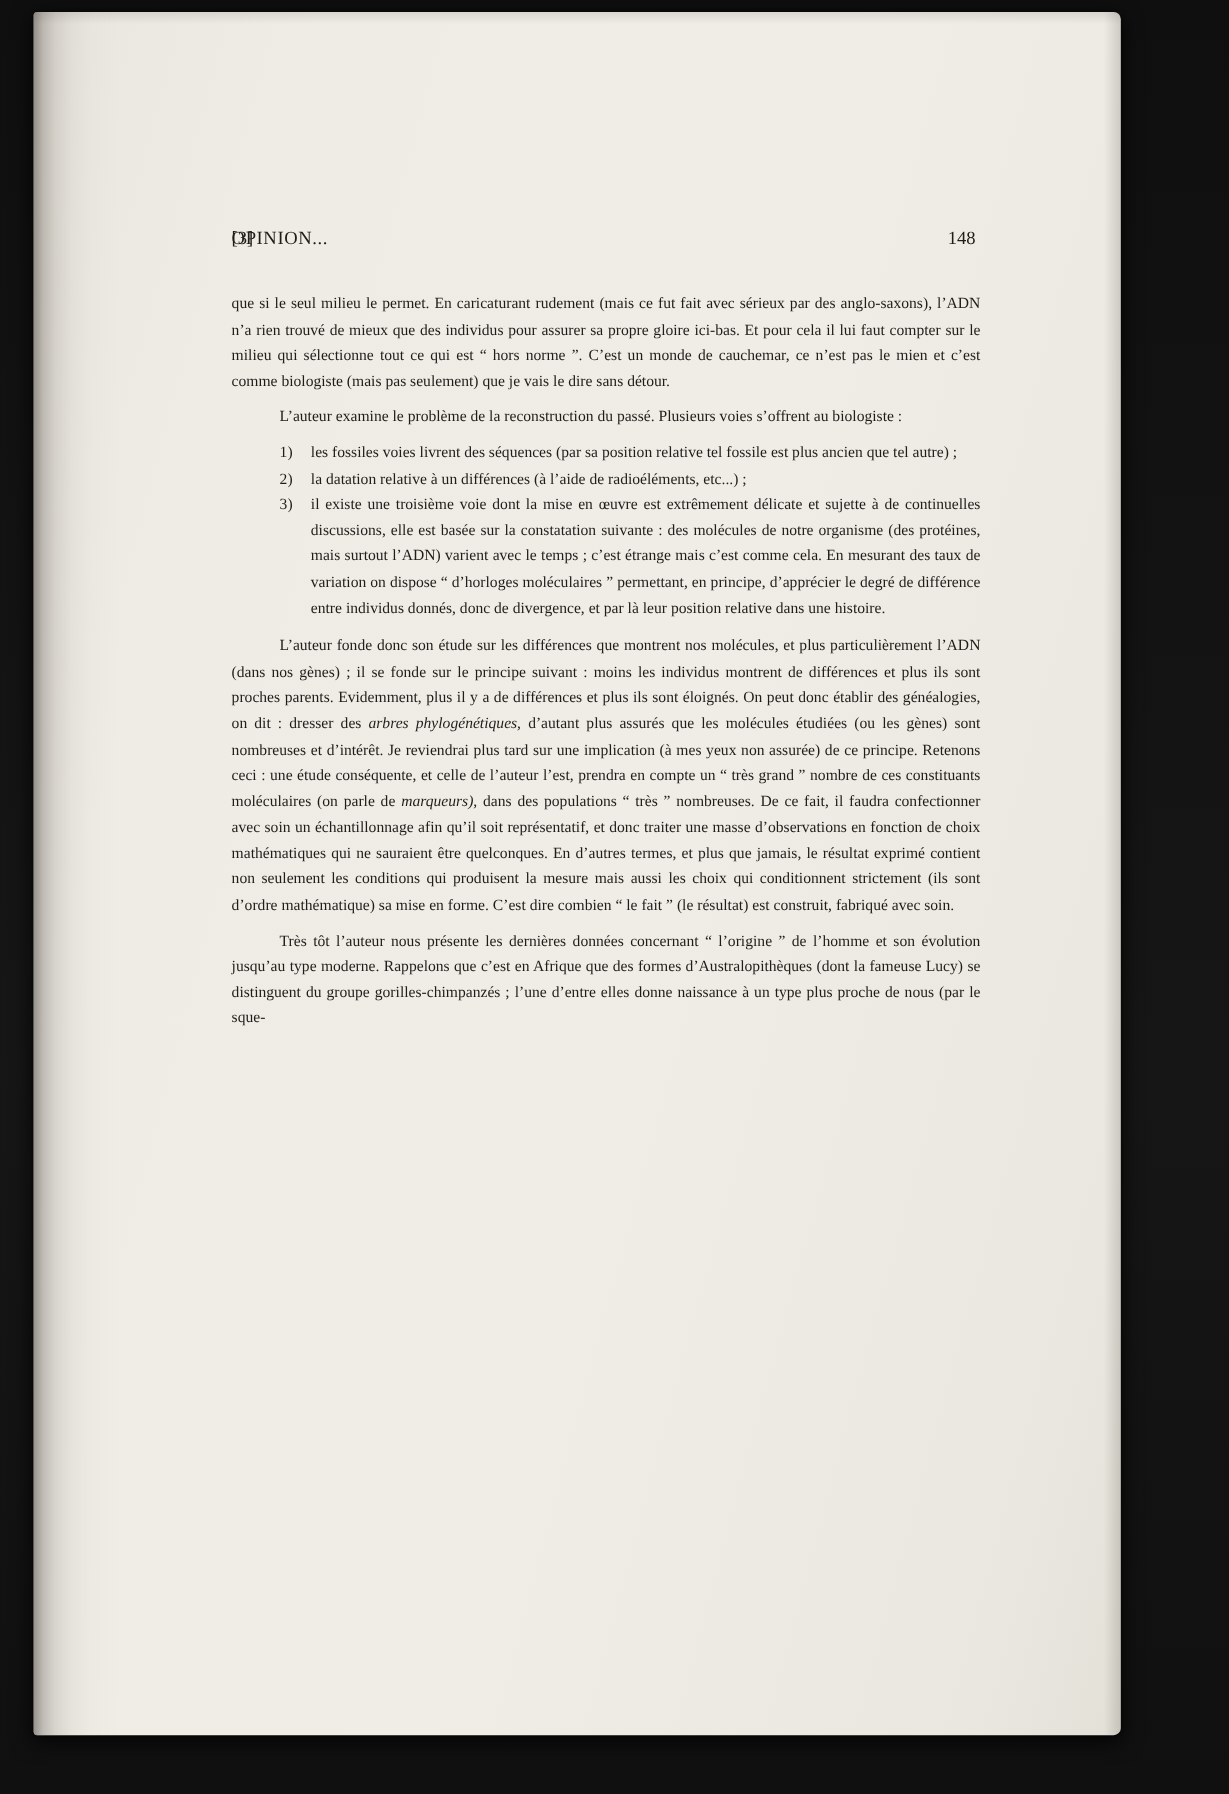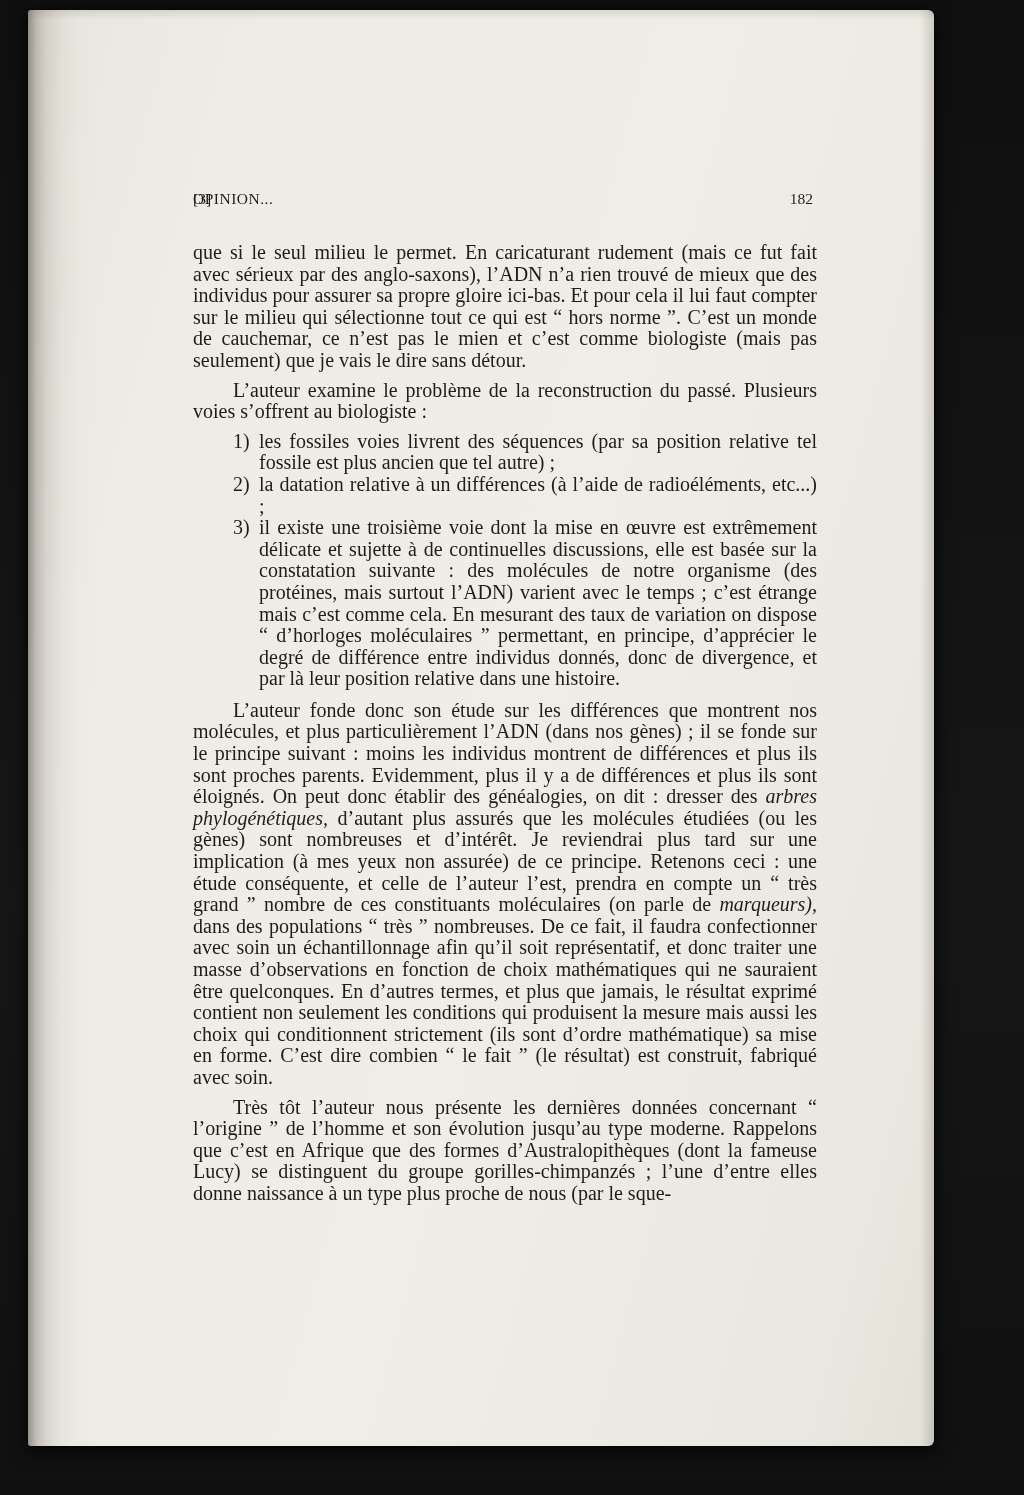--- a/index.html
+++ b/index.html
@@ -69,21 +69,21 @@
     font-size: 15.5px;
     margin-bottom: 30px;
   }
   .h-left { position: absolute; left: 0; top: 0; }
   .h-center {
     position: absolute; left: 0; right: 0; top: 0;
     letter-spacing: 0.5px;
   }
   .h-right { position: absolute; right: 4px; top: 0; }
   .body-text {
-    font-size: 20px;
+    font-size: 13px;
     line-height: 21.6px;
     text-align: justify;
   }
   .body-text p { margin: 0 0 8px 0; }
   p.indent { text-indent: 40px; }
   .list { margin: 0 0 10px 0; }
   .li {
     position: relative;
     padding-left: 66px;
     text-align: justify;
@@ -102,21 +102,21 @@
   <div class="page">
     <div class="spine"></div>
     <div class="page-edge"></div>
     <div class="page-top-edge"></div>
 
     <div class="content">
 
       <div class="header-row">
         <span class="h-left">[3]</span>
         <span class="h-center">OPINION...</span>
-        <span class="h-right">182</span>
+        <span class="h-right">148</span>
       </div>
 
       <div class="body-text">
 
         <p><span>que si le seul milieu le permet. En caricaturant rudement (mais ce fut fait avec sérieux par des anglo-saxons), l’ADN n’a rien trouvé de mieux que des individus pour assurer sa propre gloire ici-bas. Et pour cela il lui faut compter sur le milieu qui sélectionne tout ce qui est “ hors norme ”. C’est un monde de cauchemar, ce n’est pas le mien et c’est comme biologiste (mais pas seulement) que je vais le dire sans détour.</span></p>
 
         <p class="indent"><span>L’auteur examine le problème de la reconstruction du passé. Plusieurs voies s’offrent au biologiste :</span></p>
 
         <div class="list">
           <div class="li">

